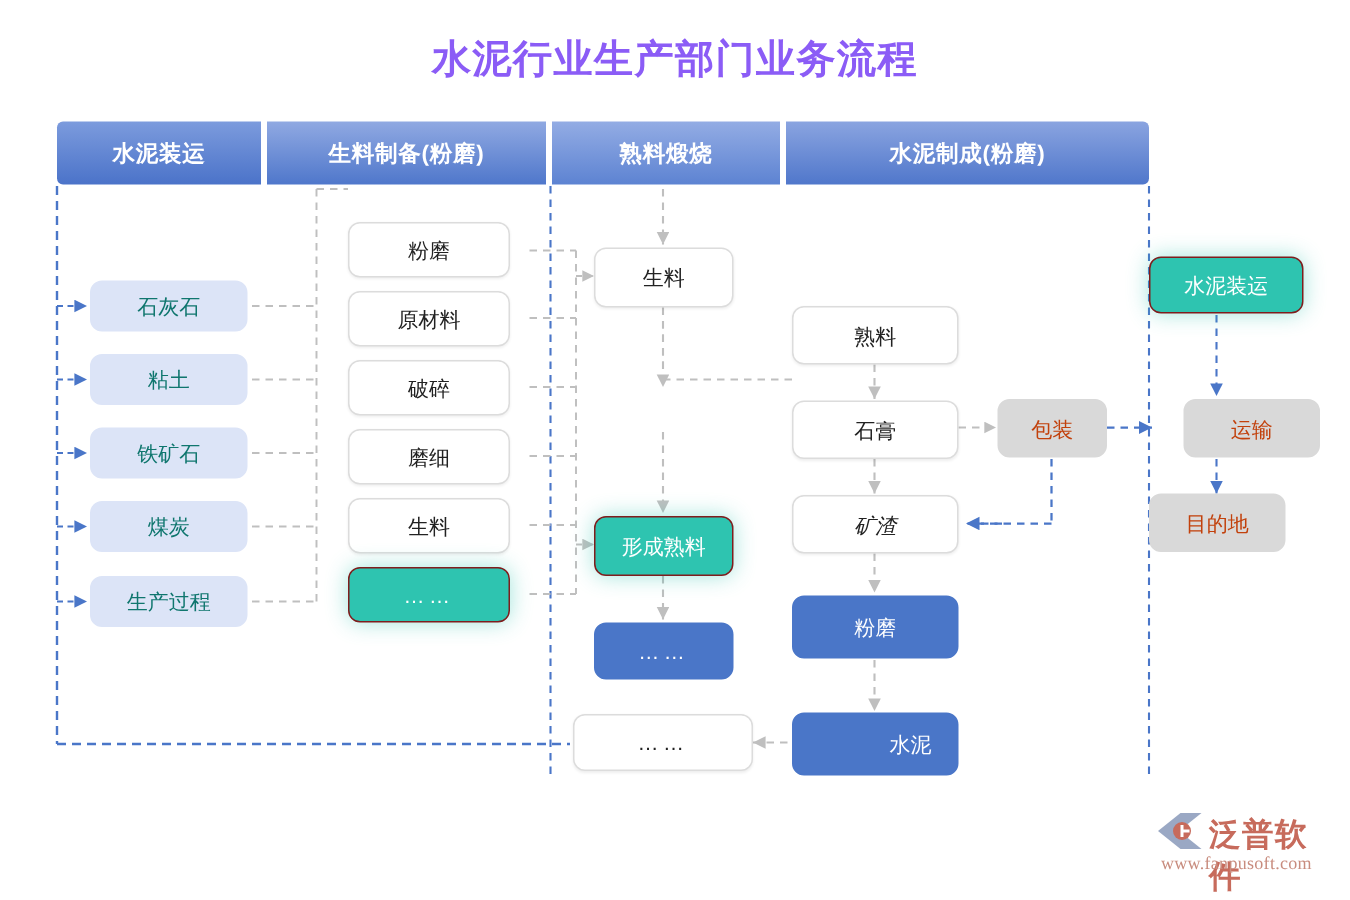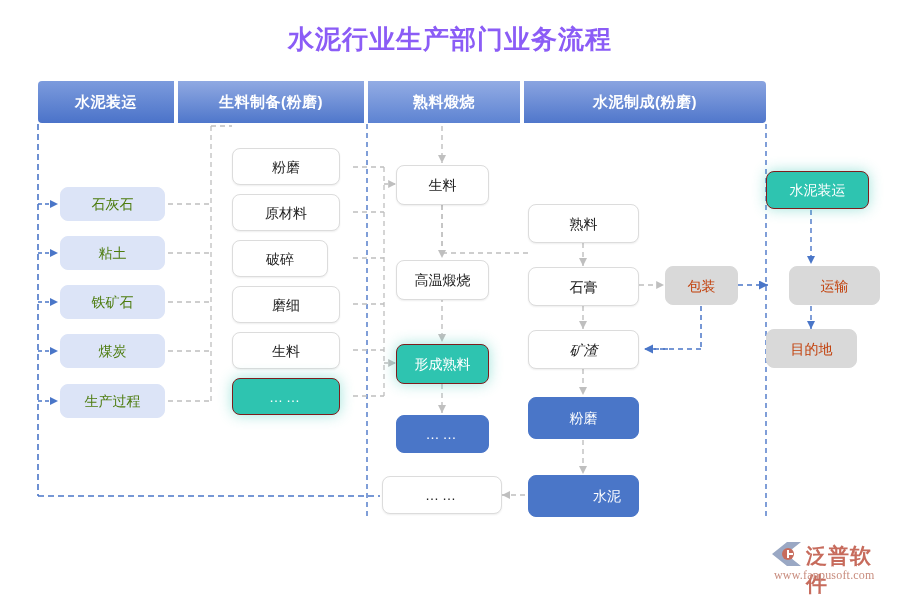--- a/index.html
+++ b/index.html
@@ -54,21 +54,21 @@
     position: absolute;
     display: flex;
     align-items: center;
     justify-content: center;
     font-size: 14px;
     border-radius: 8px;
     box-sizing: border-box;
     text-align: center;
     line-height: 1;
   }
-  .node.lav   { background:#DCE4F7; color:#4d7c0f; border:1px solid #DCE4F7; }
+  .node.lav   { background:#DCE4F7; color:#0f766e; border:1px solid #DCE4F7; }
   .node.white { background:#FFFFFF; color:#222222; border:1px solid #DCDCDC; box-shadow:0 1px 2px rgba(0,0,0,.07); }
   .node.blue  { background:#4A76C8; color:#FFFFFF; border:1px solid #4A76C8; }
   .node.teal  { background:#2EC4B0; color:#FFFFFF; border:1px solid #7f1d1d; box-shadow:0 0 14px rgba(46,196,176,.45); }
   .node.gray  { background:#D9D9D9; color:#c2410c; border:1px solid #D9D9D9; }
   .dots { letter-spacing: 3px; font-size: 14px; }
 
   
   .logo {
     position: absolute;
     left: 770px; top: 540px;
@@ -204,27 +204,26 @@
   <div class="hdr h4">水泥制成(粉磨)</div>
 
   <div class="node lav" style="left:60px;  top:187px; width:105px; height:34px;">石灰石</div>
   <div class="node lav" style="left:60px;  top:236px; width:105px; height:34px;">粘土</div>
   <div class="node lav" style="left:60px;  top:285px; width:105px; height:34px;">铁矿石</div>
   <div class="node lav" style="left:60px;  top:334px; width:105px; height:34px;">煤炭</div>
   <div class="node lav" style="left:60px;  top:384px; width:105px; height:34px;">生产过程</div>
 
   <div class="node white" style="left:232px; top:148px; width:108px; height:37px;">粉磨</div>
   <div class="node white" style="left:232px; top:194px; width:108px; height:37px;">原材料</div>
-  <div class="node white" style="left:232px; top:240px; width:96px; height:37px;">破碎</div>
+  <div class="node white" style="left:232px; top:240px; width:108px; height:37px;">破碎</div>
   <div class="node white" style="left:232px; top:286px; width:108px; height:37px;">磨细</div>
   <div class="node white" style="left:232px; top:332px; width:108px; height:37px;">生料</div>
   <div class="node teal dots" style="left:232px; top:378px; width:108px; height:37px;">……</div>
 
   <div class="node white" style="left:396px; top:165px; width:93px; height:40px;">生料</div>
-  <div class="node white" style="left:396px; top:260px; width:93px; height:40px;">高温煅烧</div>
   <div class="node teal" style="left:396px; top:344px; width:93px; height:40px;">形成熟料</div>
   <div class="node blue dots" style="left:396px; top:415px; width:93px; height:38px;">……</div>
   <div class="node white dots" style="left:382px; top:476px; width:120px; height:38px;">……</div>
 
   <div class="node white" style="left:528px; top:204px; width:111px; height:39px;">熟料</div>
   <div class="node white" style="left:528px; top:267px; width:111px; height:39px;">石膏</div>
   <div class="node white" style="left:528px; top:330px; width:111px; height:39px;font-style:italic;">矿渣</div>
   <div class="node blue" style="left:528px; top:397px; width:111px; height:42px;">粉磨</div>
   <div class="node blue" style="left:528px; top:475px; width:111px; height:42px;padding-left:47px;">水泥</div>
 

